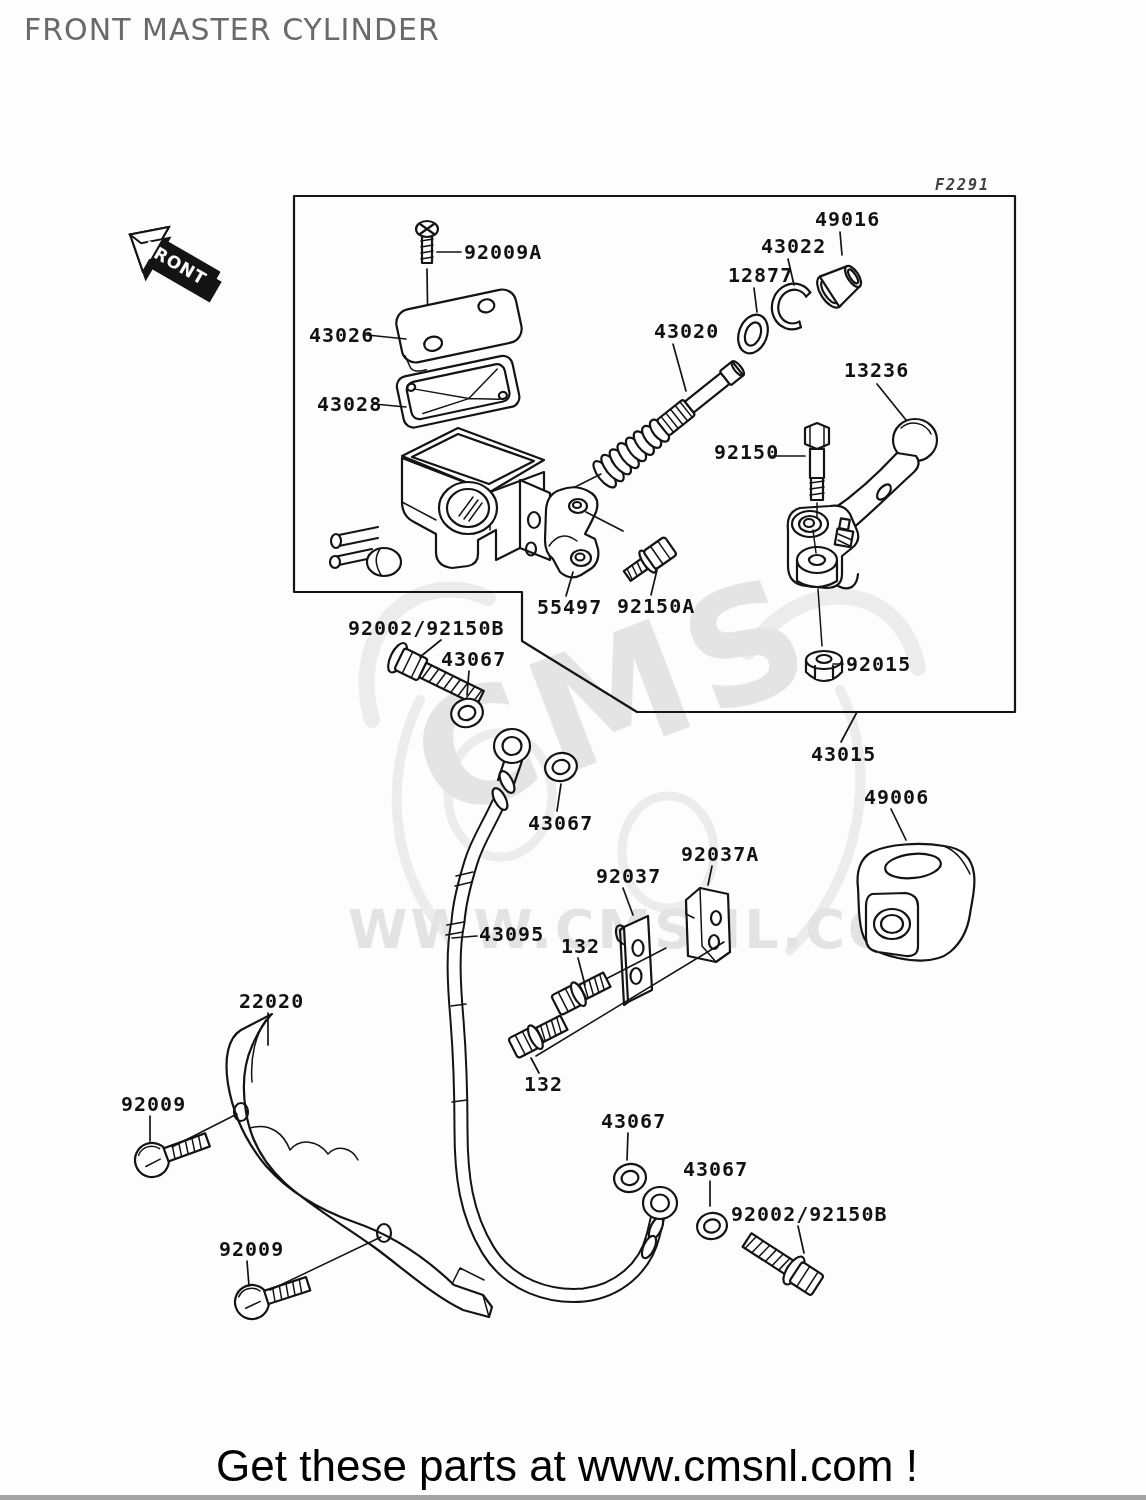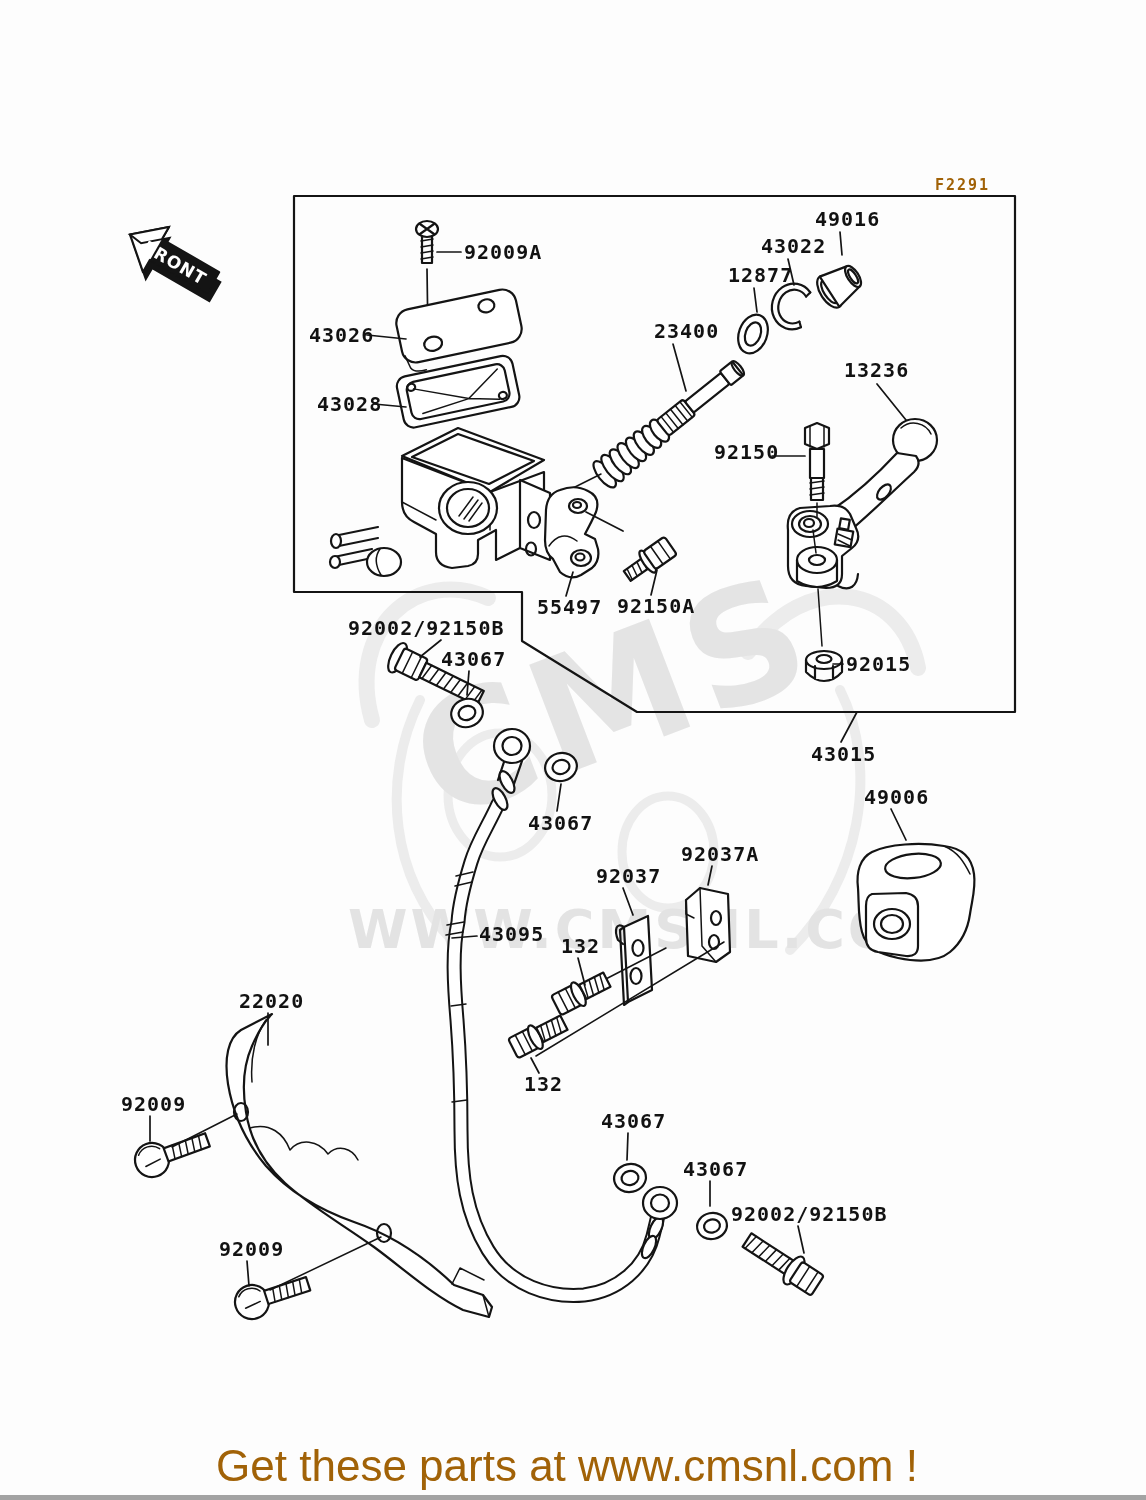--- a/index.html
+++ b/index.html
@@ -5,24 +5,24 @@
   html,body{margin:0;padding:0;background:#ffffff;}
   #stage{position:relative;width:1146px;height:1500px;background:#fdfdfd;overflow:hidden;
          font-family:"DejaVu Sans",sans-serif;}
   
   .page-title{position:absolute;left:24px;top:12px;font-size:30px;color:#6a6a6a;
               letter-spacing:1px;font-family:"DejaVu Sans",sans-serif;}
   .plabel{position:absolute;font-family:"DejaVu Sans Mono","Liberation Mono",monospace;
           font-size:20px;font-weight:bold;color:#121212;letter-spacing:1px;
           white-space:nowrap;transform:translateY(-52%);line-height:1;}
   .fiche-code{position:absolute;font-family:"DejaVu Sans Mono","Liberation Mono",monospace;
-          font-size:15px;font-weight:bold;color:#a16207;letter-spacing:2px;
-          transform:translateY(-50%);}
+          font-size:15px;font-weight:bold;color:#404040;letter-spacing:2px;
+          transform:translateY(-50%);font-style:italic;}
   .footer-banner{position:absolute;left:0;right:12px;top:1441px;text-align:center;
-          font-family:"Liberation Sans",sans-serif;font-size:44px;color:#a16207;}
+          font-family:"Liberation Sans",sans-serif;font-size:44px;color:#000000;}
   .bottom-strip{position:absolute;left:0;right:0;bottom:0;height:5px;background:#a3a3a3;}
   
   .wm-cms{position:absolute;left:408px;top:618px;font-size:158px;font-weight:bold;
           font-family:"DejaVu Sans",sans-serif;color:#e4e4e4;letter-spacing:8px;
           transform:rotate(-21deg);line-height:1;}
   .wm-url{position:absolute;left:348px;top:903px;font-size:54px;font-weight:bold;
           font-family:"DejaVu Sans",sans-serif;color:#e3e3e3;letter-spacing:3px;line-height:1;}
   svg{position:absolute;left:0;top:0;}
   
   .ln{stroke:#141414;fill:none;stroke-width:2.2;stroke-linecap:round;stroke-linejoin:round;}
@@ -329,26 +329,27 @@
       <line x1="539" y1="1073" x2="531" y2="1058"></line>
       <line x1="268" y1="1013" x2="268" y2="1045"></line>
       <line x1="150" y1="1116" x2="150" y2="1141"></line>
       <line x1="247" y1="1261" x2="249" y2="1286"></line>
       <line x1="628" y1="1133" x2="627" y2="1160"></line>
       <line x1="710" y1="1181" x2="710" y2="1206"></line>
       <line x1="798" y1="1226" x2="804" y2="1253"></line>
     </g>
   </svg>
 
+  <div class="page-title">FRONT MASTER CYLINDER</div>
   <div class="fiche-code" style="left:935px;top:185px">F2291</div>
 
   <div class="plabel" style="left:464px;top:252px">92009A</div>
   <div class="plabel" style="left:309px;top:335px">43026</div>
   <div class="plabel" style="left:317px;top:404px">43028</div>
-  <div class="plabel" style="left:654px;top:331px">23400</div>
+  <div class="plabel" style="left:654px;top:331px">43020</div>
   <div class="plabel" style="left:728px;top:275px">12877</div>
   <div class="plabel" style="left:761px;top:246px">43022</div>
   <div class="plabel" style="left:815px;top:219px">49016</div>
   <div class="plabel" style="left:844px;top:370px">13236</div>
   <div class="plabel" style="left:714px;top:452px">92150</div>
   <div class="plabel" style="left:537px;top:607px">55497</div>
   <div class="plabel" style="left:617px;top:606px">92150A</div>
   <div class="plabel" style="left:846px;top:664px">92015</div>
   <div class="plabel" style="left:811px;top:754px">43015</div>
   <div class="plabel" style="left:348px;top:628px">92002/92150B</div>

